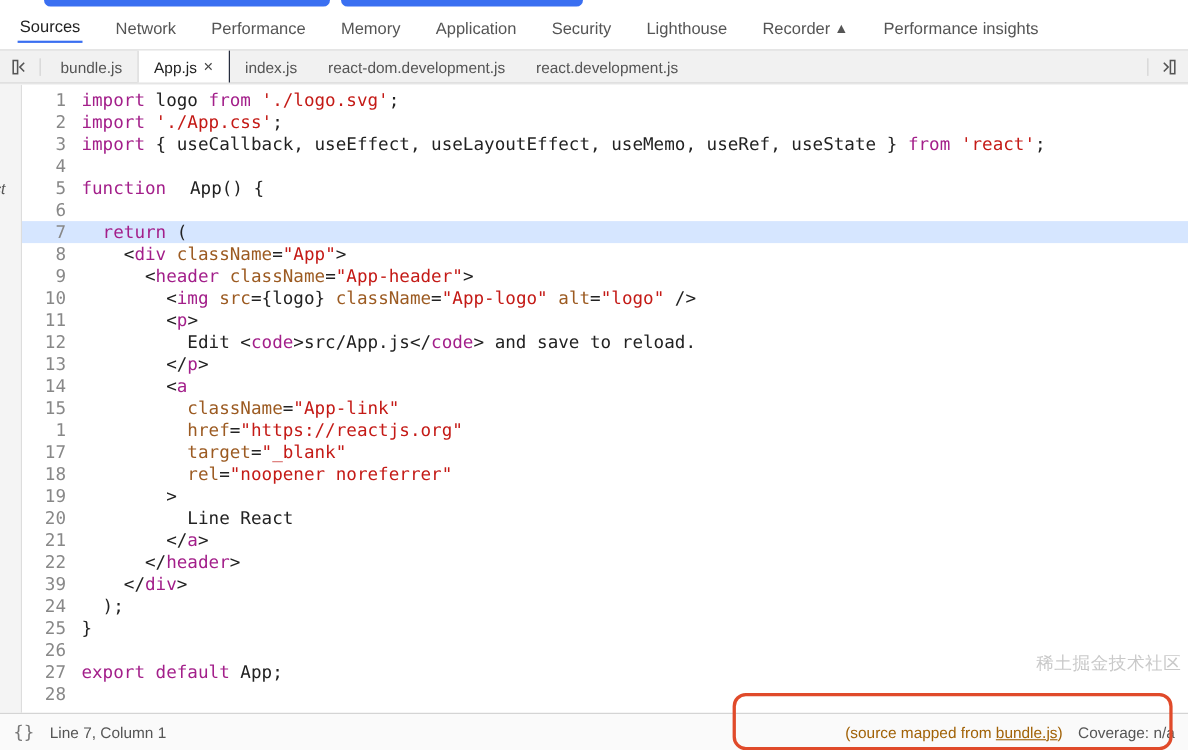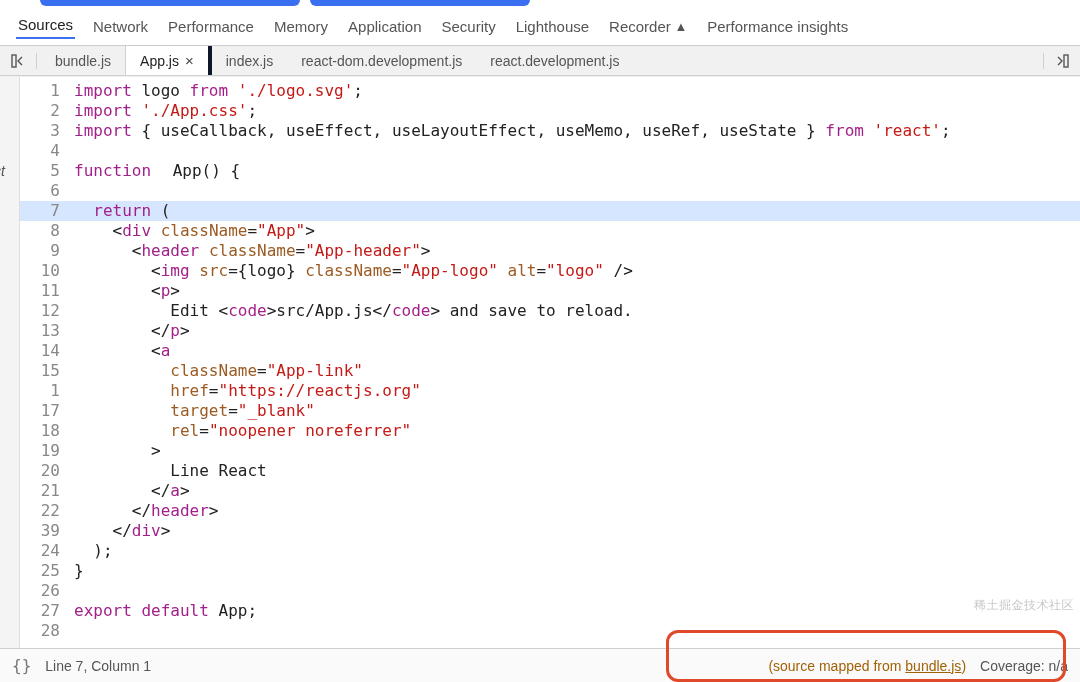--- a/index.html
+++ b/index.html
@@ -15,21 +15,21 @@
     flex-direction: column;
   }
   .top-blue-bar { height: 6px; display: flex; gap: 10px; padding-left: 40px; }
   .blue-seg { height: 6px; border-radius: 0 0 6px 6px; background: #3a6ff1; }
   .blue-seg.s1 { width: 260px; }
   .blue-seg.s2 { width: 220px; }
 
   .panel-tabs {
     display: flex;
     align-items: center;
-    gap: 16px;
+    gap: 28px;
     padding: 8px 16px 6px 16px;
     border-bottom: 1px solid #ccc;
     font-size: 15px;
     color: #555;
   }
   .panel-tabs .tab { cursor: pointer; padding: 2px 2px; }
   .panel-tabs .tab.active { color: #222; font-weight: 500; border-bottom: 2px solid #3a6ff1; padding-bottom: 4px; }
   .indicator { font-size: 13px; position: relative; top: -1px; }
 
   .file-tab-bar {
@@ -45,21 +45,21 @@
   .file-nav-right { border-left: 1px solid #d0d0d0; margin-left: auto; }
   .file-nav svg { display: block; }
   .file-tab {
     display: flex; align-items: center;
     padding: 0 14px; height: 100%;
     cursor: pointer; color: #555;
   }
   .file-tab.active {
     background: #fff; color: #222;
     border-left: 1px solid #d0d0d0;
-    border-right: 4px solid #0f172a;
+    border-right: 1px solid #0f172a;
     position: relative;
   }
   .file-tab .close { margin-left: 6px; font-size: 15px; color: #444; }
 
   .editor-wrap {
     flex: 1;
     display: flex;
     overflow: hidden;
     border-top: 1px solid #eee;
     position: relative;
@@ -128,21 +128,21 @@
     width: 400px;
     height: 52px;
     border: 3px solid #e04a2a;
     border-radius: 12px;
     pointer-events: none;
   }
   .watermark {
     position: absolute;
     right: 6px;
     bottom: 34px;
-    font-size: 12px;
+    font-size: 16px;
     color: #c9c9c9;
     letter-spacing: 0.5px;
   }
 </style>
 </head>
 <body>
 
 <div class="top-blue-bar">
   <div class="blue-seg s1"></div>
   <div class="blue-seg s2"></div>

